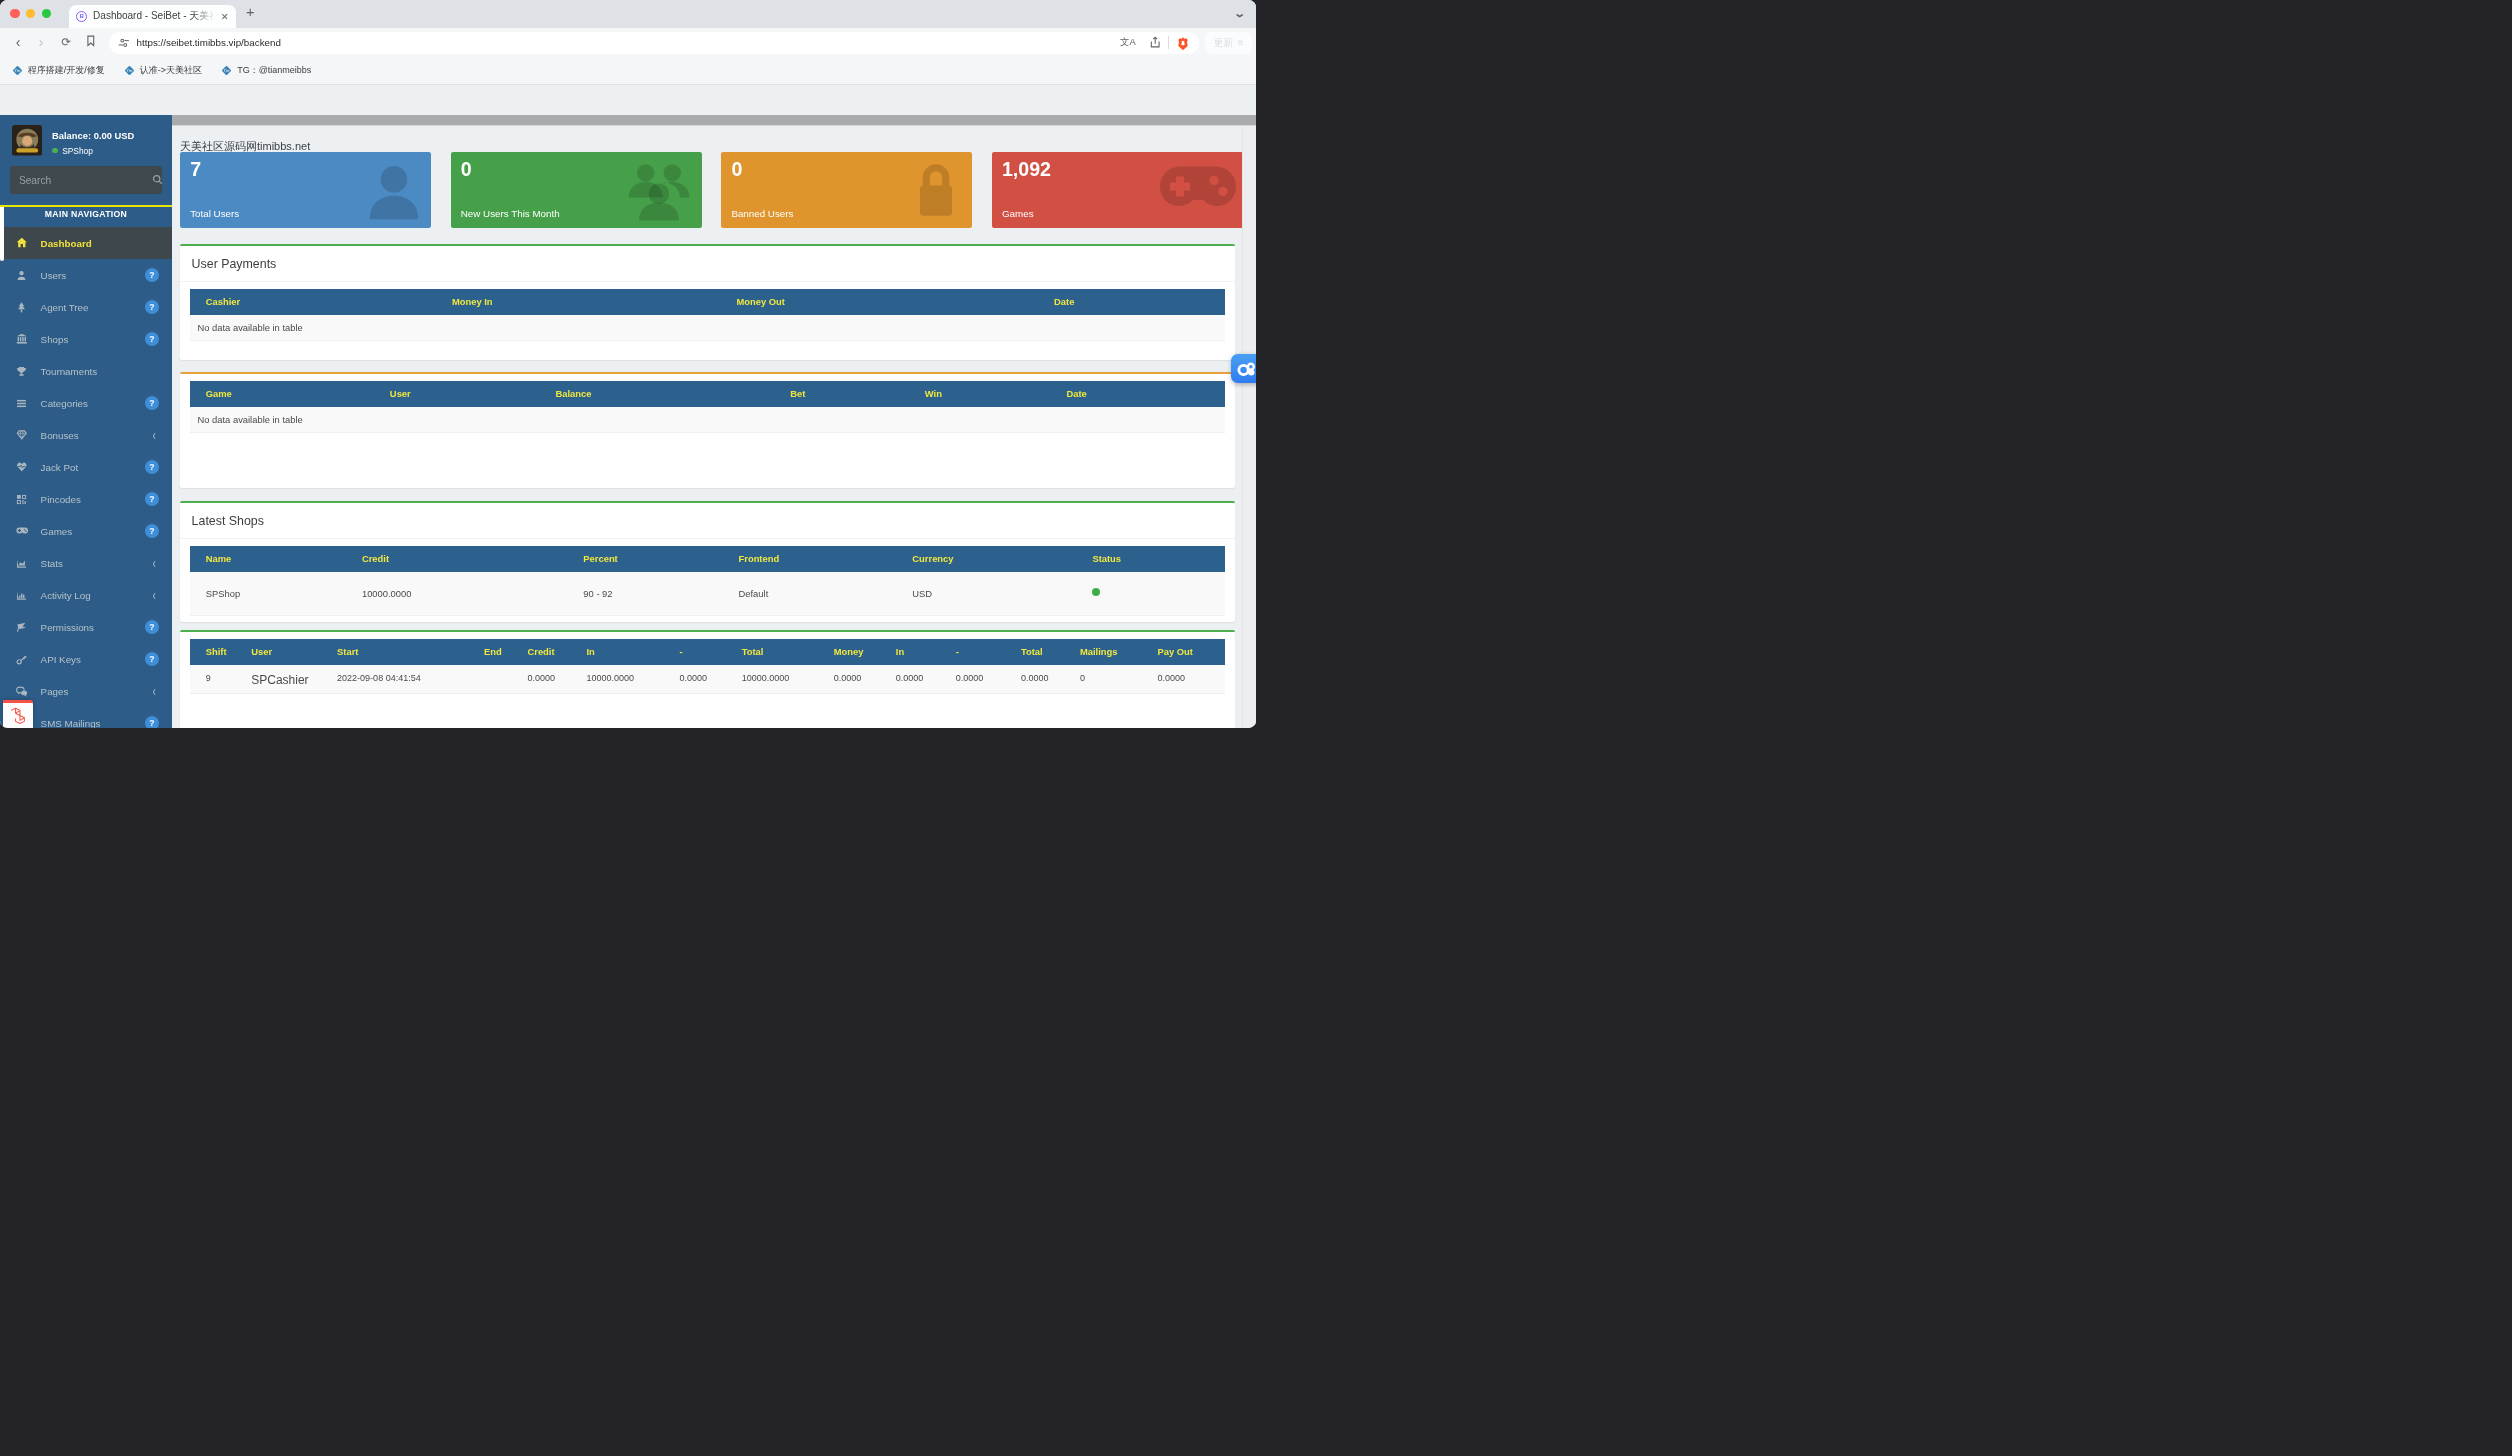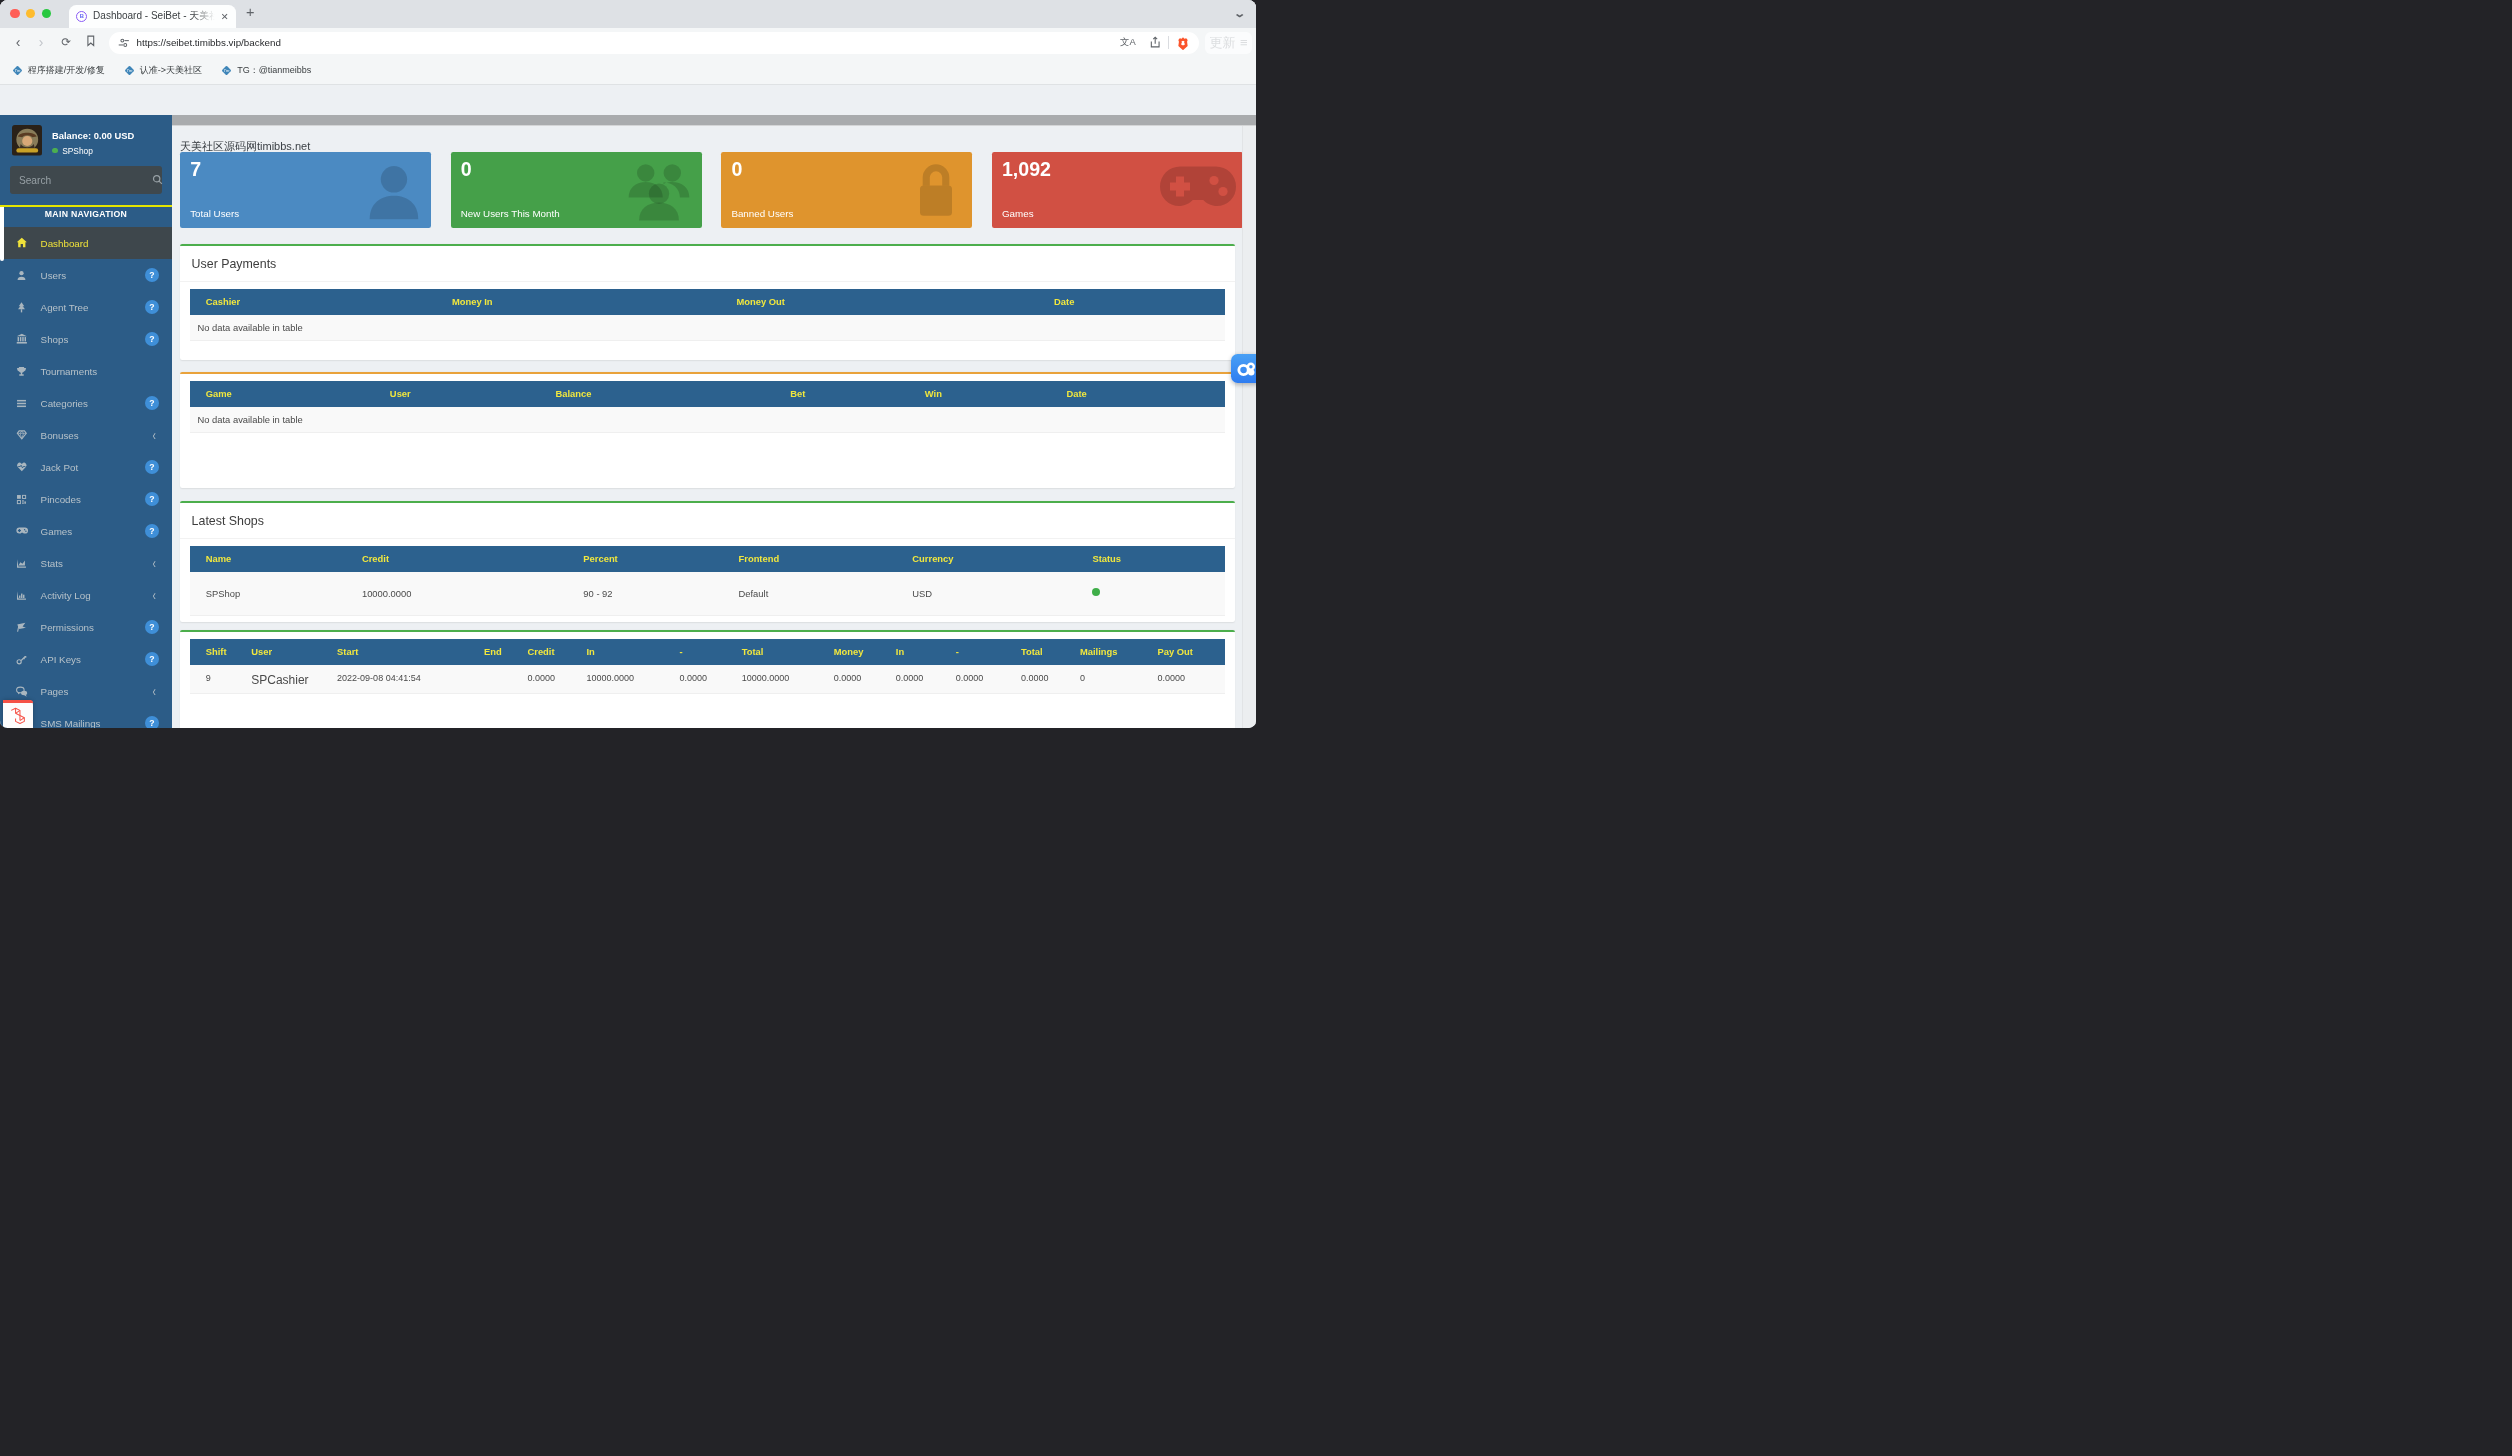--- a/index.html
+++ b/index.html
@@ -17,21 +17,21 @@
   .tab-close { color:#5f6368; font-size:9.4px; cursor:default; }
   .newtab { position:absolute; left:246px; top:4.4px; font-size:14.5px; color:#5f6368; }
   .strip-chev { position:absolute; right:11.6px; top:6.5px; color:#5f6368; font-size:11px; font-weight:bold; transform:scaleX(1.4); }
 
   .toolbar { position:absolute; left:0; top:28px; width:100%; height:29px; background:#f4f6f7; }
   .navbtn { position:absolute; top:6.5px; width:16px; height:16px; color:#5f6368; font-size:14px; line-height:14.5px; text-align:center; }
   .addr { position:absolute; left:109px; top:3.6px; width:1090px; height:22px; background:#fff; border-radius:11px; display:flex; align-items:center; padding:0 8.7px; }
   .url { font-size:9.8px; color:#27292c; margin-left:7.3px; flex:1; }
   .addr-ico { color:#5f6368; display:flex; align-items:center; }
   .addr-div { width:0.7px; height:13px; background:#dadce0; margin:0 7.3px; }
-  .ghost-btn { position:absolute; left:1205px; top:3.6px; width:47px; height:22px; background:#fbfcfd; border-radius:5.8px; display:flex; align-items:center; justify-content:center; gap:4.4px; color:#dcdee0; font-size:13px; }
+  .ghost-btn { position:absolute; left:1205px; top:3.6px; width:47px; height:22px; background:#fbfcfd; border-radius:5.8px; display:flex; align-items:center; justify-content:center; gap:4.4px; color:#dcdee0; font-size:10px; }
 
   .bookmarks { position:absolute; left:0; top:57px; width:100%; height:28px; background:#f4f6f7; border-bottom:0.7px solid #dfe2e4; display:flex; align-items:center; padding:0 11.6px; gap:19px; }
   .bm { display:flex; align-items:center; gap:5.1px; font-size:9px; color:#3c4043; }
 
   
   .navbar { position:absolute; left:0; top:84px; width:100%; height:30.5px; background:#2d5f8a; }
   .logo { position:absolute; left:0; top:0; width:172px; height:30.5px; background:#fff; display:flex; align-items:center; padding-left:11px; font-size:12.4px; font-weight:bold; color:#3a3a3a; letter-spacing:0.1px; }
   .burger { position:absolute; left:172px; top:0; width:30.5px; height:30.5px; color:#d4dde3; display:flex; align-items:center; justify-content:center; border-right:0.7px solid rgba(255,255,255,.85); }
   .power { position:absolute; right:5.8px; top:0; width:28px; height:30.5px; color:#6f9cc0; display:flex; align-items:center; justify-content:center; border-left:0.7px solid rgba(255,255,255,.85); }
 
@@ -49,21 +49,21 @@
   .search input { flex:1; background:transparent; border:none; outline:none; color:#cfd6da; font-size:10.2px; font-family:"Liberation Sans",sans-serif; }
   .search input::placeholder { color:#97a0a5; }
   .yline { position:absolute; left:0; top:90px; width:100%; height:1.5px; background:#e5e500; }
   .navhdr { position:absolute; left:0; top:94px; width:100%; text-align:center; color:#fff; font-size:8.7px; font-weight:bold; letter-spacing:0.3px; }
   .menu { position:absolute; left:0; top:112px; width:100%; }
   .side-item { position:relative; height:32px; display:flex; align-items:center; color:#b7c2c9; }
   .side-item .ic { width:13px; margin-left:16px; color:#a9b6bf; display:flex; }
   .side-item .lbl { margin-left:11.6px; font-size:9.8px; }
   .side-item.active { background:#3e474c; color:#f0e23a; }
   .side-item.active .ic { color:#f0e23a; }
-  .side-item.active .lbl { font-weight:normal; }
+  .side-item.active .lbl { font-weight:bold; }
   .help { position:absolute; right:13px; width:14px; height:14px; border-radius:50%; background:#3f8fd8; color:#fff; font-size:8.7px; font-weight:bold; display:flex; align-items:center; justify-content:center; }
   .chev { position:absolute; right:16px; color:#b0bcc5; font-size:10.2px; transform:scaleY(1.4); }
   .sb-thumb { position:absolute; left:0; top:92px; width:4.4px; height:54px; background:#fff; border-radius:0 0 2.2px 2.2px; }
 
   .laravel-badge { position:absolute; left:2.9px; bottom:0; width:30.5px; height:28px; background:#fdfdfd; border-radius:0 4.4px 0 0; box-shadow:0 0 4.4px rgba(0,0,0,.25); }
   .laravel-badge .bar { height:2.9px; background:#f55247; border-radius:0 4.4px 0 0; }
   .laravel-badge .mark { display:flex; justify-content:center; margin-top:2.9px; }
 
   
   .content { position:absolute; left:172px; top:126px; right:14px; bottom:0; background:#edf0f3; overflow:hidden; }

